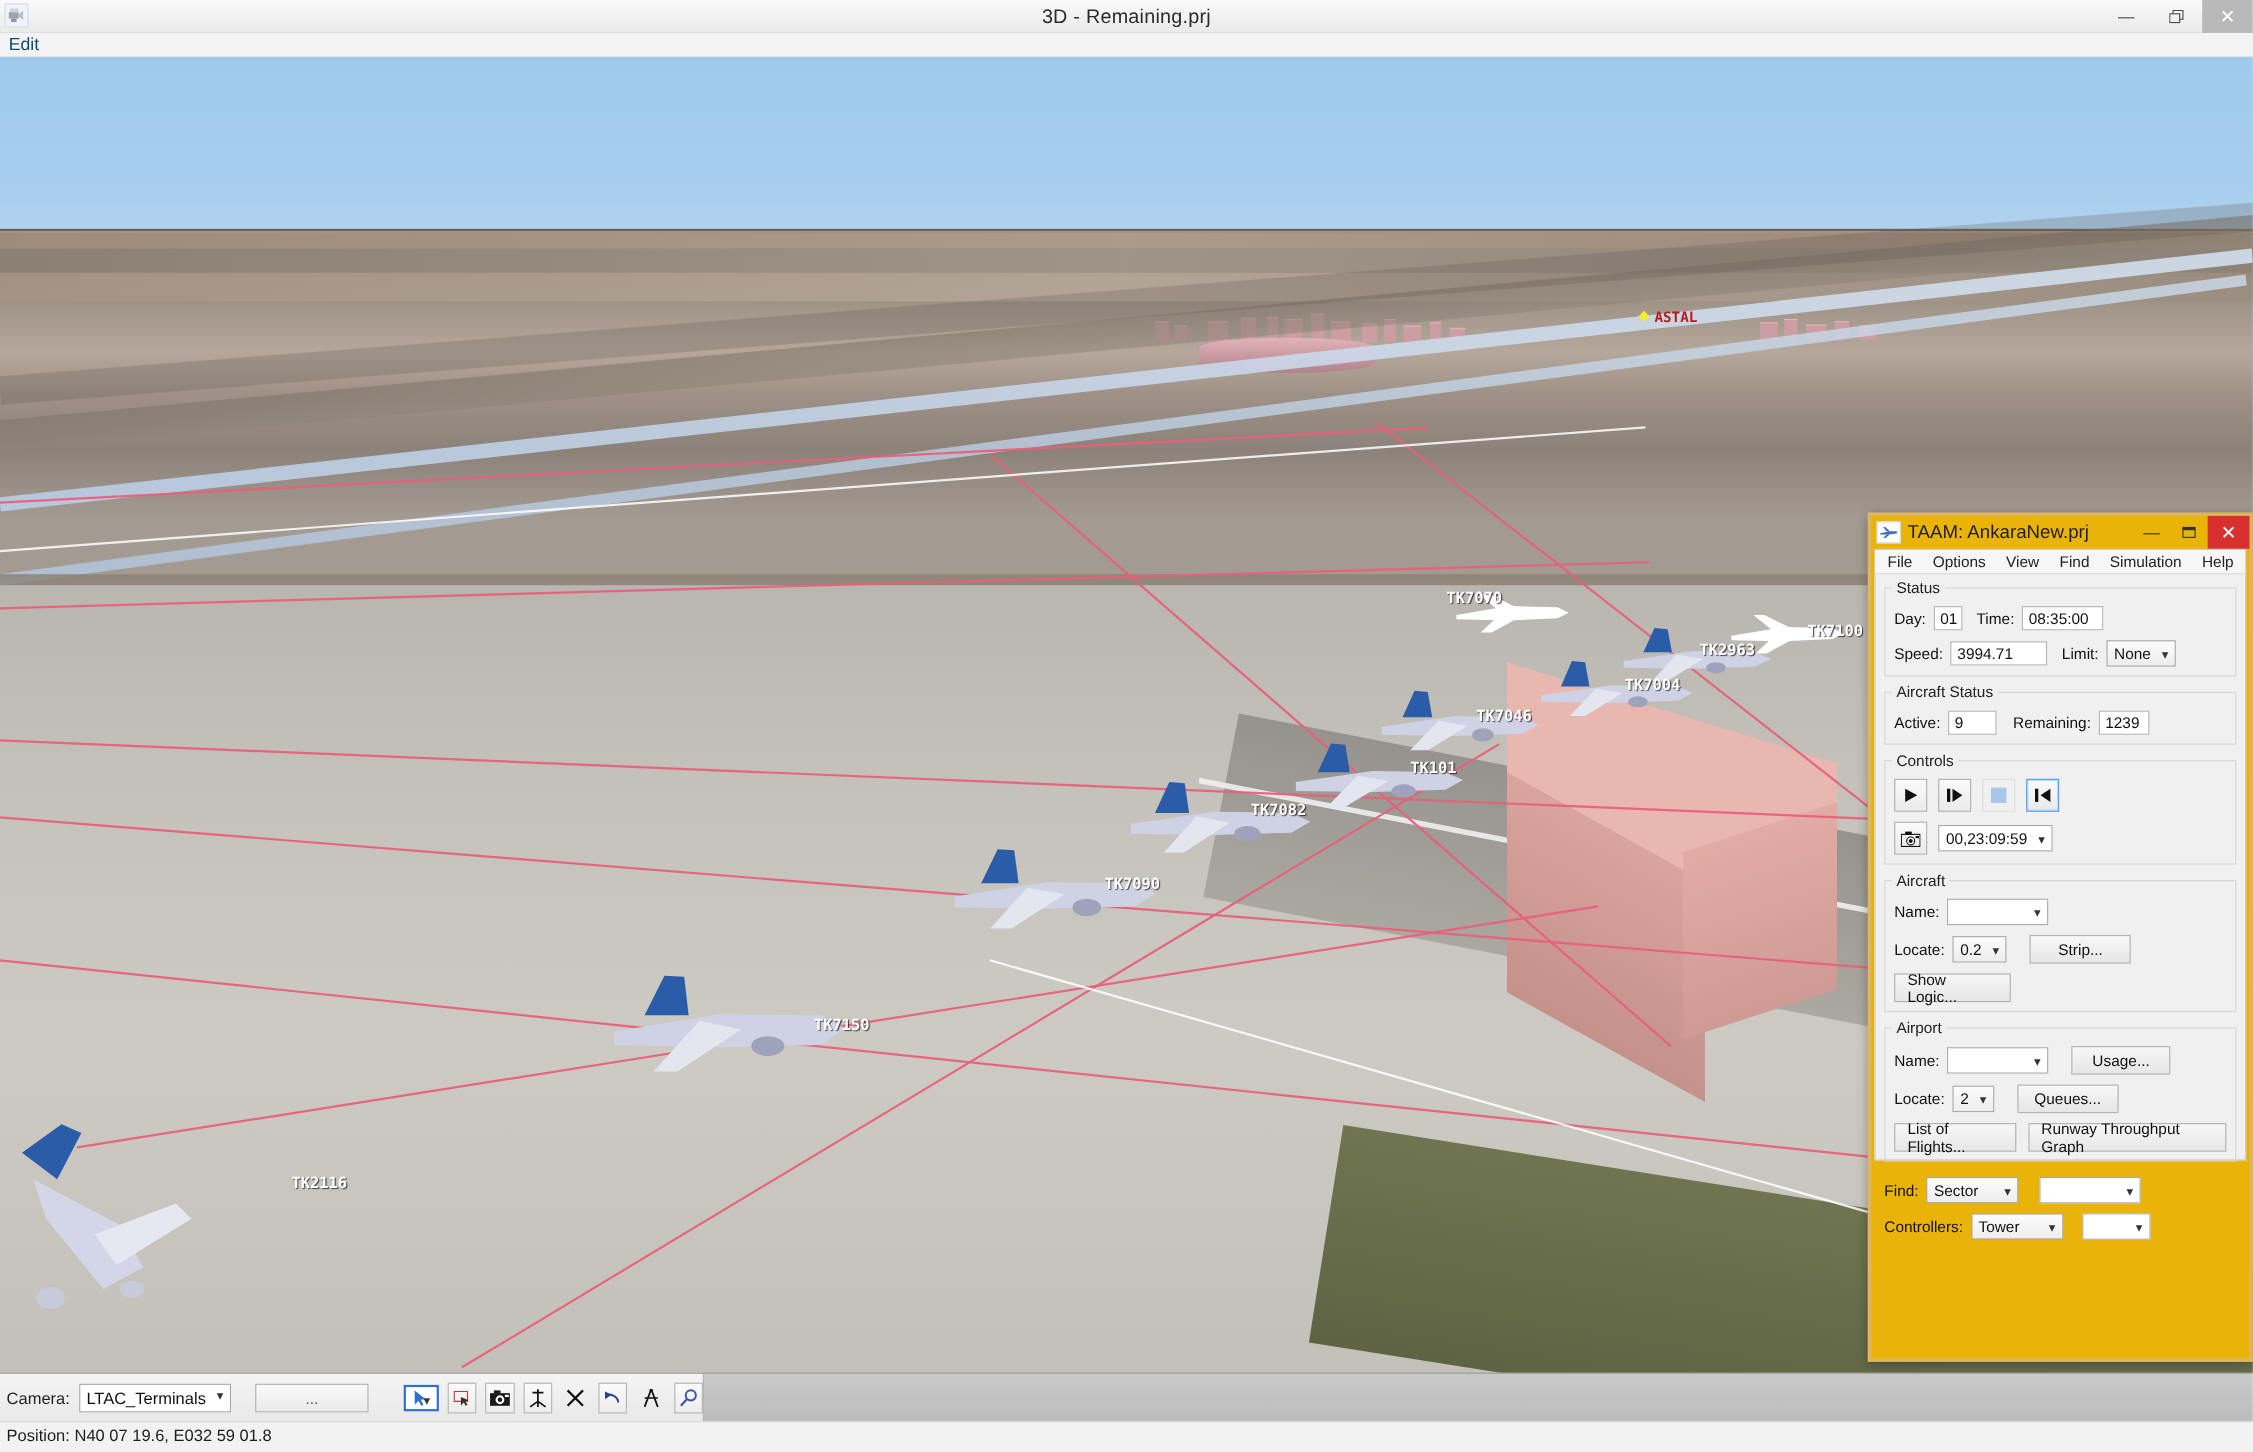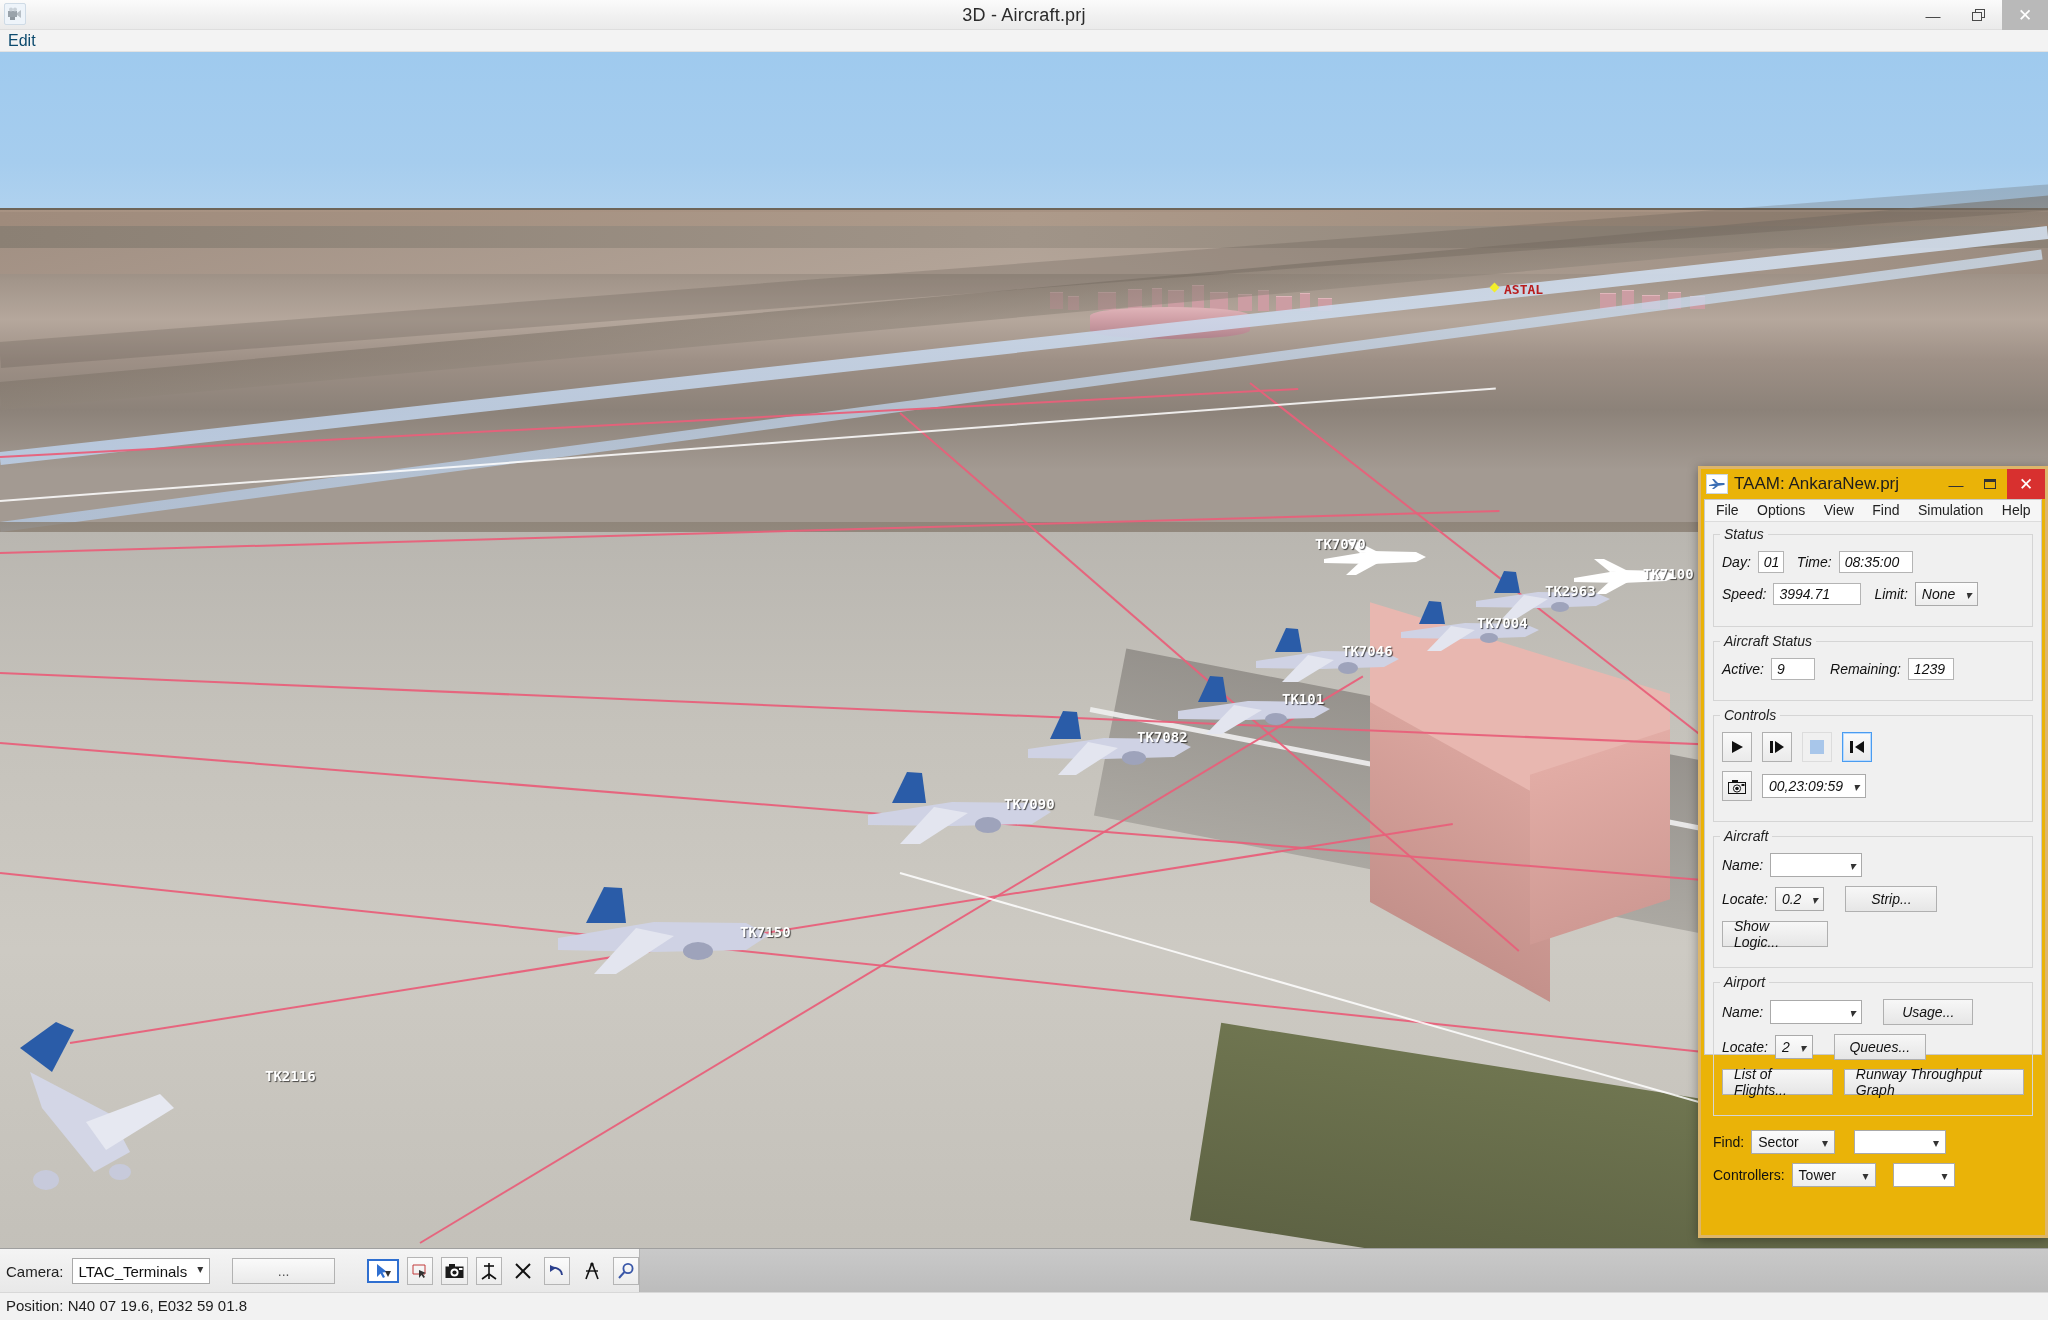--- a/index.html
+++ b/index.html
@@ -208,21 +208,21 @@
     height:22px; border-bottom:1px solid #dcdcdc; background:#f6f6f6;
     padding-left:4px;
   }
   #taam-menu .mi {
     display:inline-block; padding:2px 7px; font-size:14px; color:#222;
     line-height:17px;
   }
 
   .group {
     position:relative; margin:8px 8px 0 8px;
-    border:1px solid #d5d5d5; padding:16px 8px 20px 8px;font-style:italic;
+    border:1px solid #d5d5d5; padding:16px 8px 8px 8px;
   }
   .group > .legend {
     position:absolute; top:-9px; left:6px; background:#f0f0f0;
     padding:0 4px; font-size:14px; color:#222;
   }
   .row { display:flex; align-items:center; gap:7px; margin-bottom:9px; }
   .row:last-child { margin-bottom:0; }
   .lbl { font-size:14px; color:#111; }
   .txtbox {
     border:1px solid #b4b4b4; background:#fff; color:#111;
@@ -266,21 +266,21 @@
   <div id="titlebar">
     <div id="win-icon">
       <svg width="16" height="14" viewBox="0 0 16 14">
         <rect x="1" y="4" width="9" height="6" fill="#9aa3ab"></rect>
         <polygon points="10,6 14,3 14,11 10,8" fill="#b7bfc6"></polygon>
         <circle cx="4" cy="2.5" r="2" fill="#c9d1d8"></circle>
         <circle cx="8" cy="2.5" r="2" fill="#c9d1d8"></circle>
         <rect x="3" y="10" width="5" height="3" fill="#8e979f"></rect>
       </svg>
     </div>
-    <div id="win-title">3D - Aircraft.prj</div>
+    <div id="win-title">3D - Remaining.prj</div>
     <div class="wbtn" id="win-min">—</div>
     <div class="wbtn" id="win-max">
       <svg width="14" height="13" viewBox="0 0 14 13">
         <rect x="3.5" y="0.5" width="9" height="8" fill="none" stroke="#4a4a4a"></rect>
         <rect x="0.5" y="3.5" width="9" height="8" fill="#f1f1f1" stroke="#4a4a4a"></rect>
       </svg>
     </div>
     <div class="wbtn" id="win-close">✕</div>
   </div>
 

